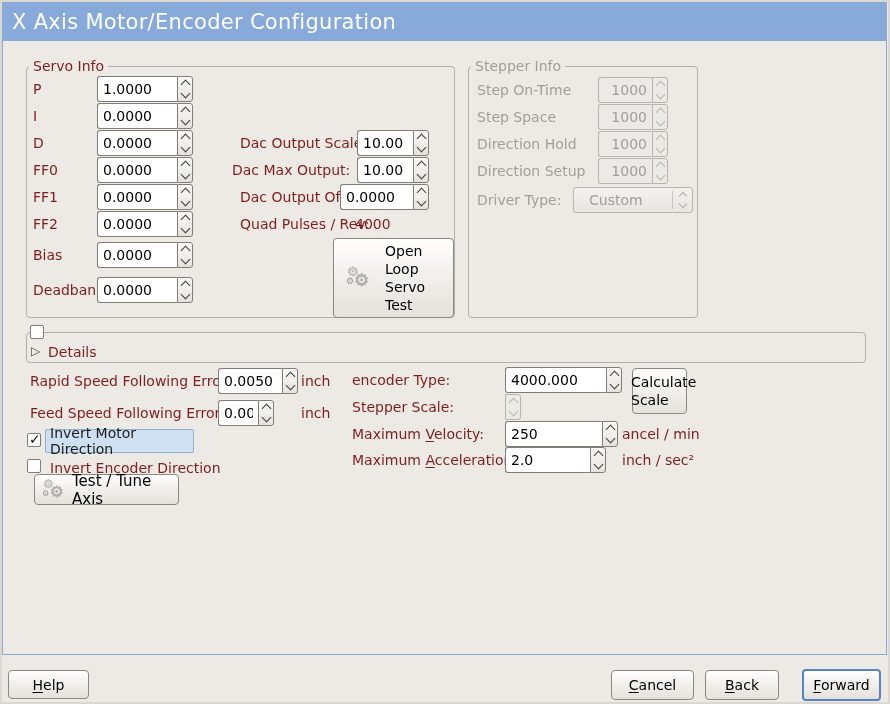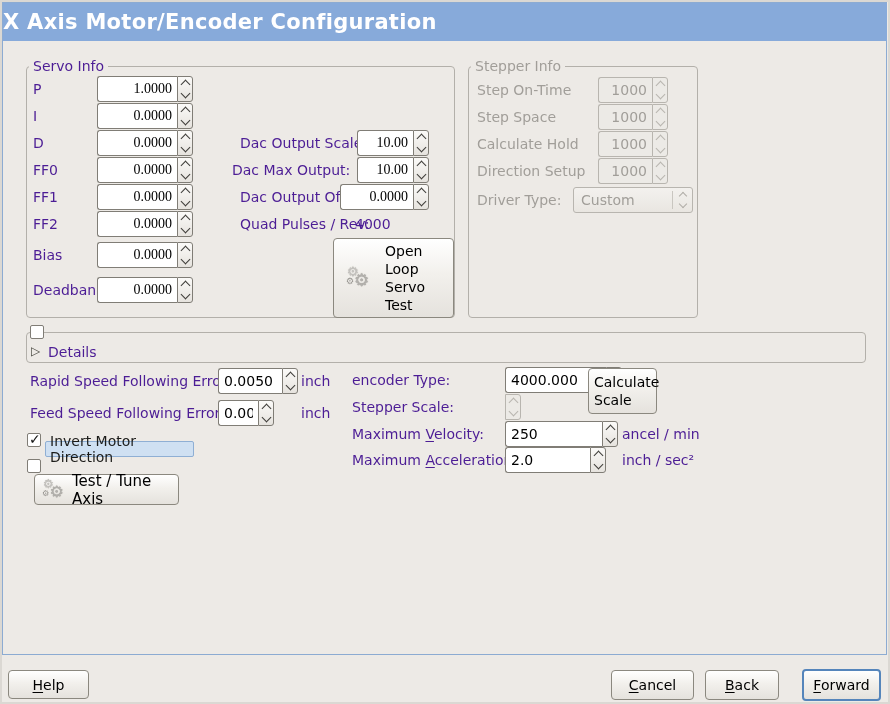--- a/index.html
+++ b/index.html
@@ -7,36 +7,36 @@
     position:relative; width:890px; height:704px; overflow:hidden;
     background:#edeae6; box-sizing:border-box;
     box-shadow: inset 0 0 0 2px #dbd8d3;
     font-family:"DejaVu Sans","Liberation Sans",sans-serif;
     font-size:14px; color:#1b1b19;
   }
   .content-border { position:absolute; left:2px; top:2px; width:885px; height:653px;
     border:1px solid #8cabd2; box-sizing:border-box; }
   .titlebar { position:absolute; left:3px; top:3px; width:884px; height:38px;
     background:#87aada; display:flex; align-items:center; }
-  .titlebar .title { color:#ffffff; font-weight:bold; font-size:21px; letter-spacing:.3px; padding-left:0; white-space:nowrap; }
-
-  .lbl { position:absolute; font-size:14px; line-height:17px; white-space:nowrap; color:#4c1d95; }
+  .titlebar .title { color:#ffffff; font-weight:normal; font-size:21px; letter-spacing:.3px; padding-left:9px; white-space:nowrap; }
+
+  .lbl { position:absolute; font-size:14px; line-height:17px; white-space:nowrap; color:#7f1d1d; }
   .bold { font-weight:bold; }
   .dim { color:#a19e99; }
   .bglbl { background:#edeae6; padding:0 4px; }
 
   .gframe { position:absolute; border:1px solid #b3b0aa; border-radius:4px; box-sizing:border-box; }
 
   
   .sb { position:absolute; display:flex; height:26px; box-sizing:border-box; }
   .sb .ev { flex:1; min-width:0; height:26px; box-sizing:border-box;
     border:1px solid #807d76; border-right:none; border-radius:3px 0 0 3px;
     background:#ffffff; color:#000; padding:0 5px;
     font-family:"DejaVu Sans","Liberation Sans",sans-serif; font-size:14px; outline:none; }
-  .sb .ev.center { text-align:right;font-family:Liberation Serif, serif; }
+  .sb .ev.center { text-align:left; }
   .sb .spin { width:16px; height:26px; box-sizing:border-box; border:1px solid #807d76;
     border-radius:0 3px 3px 0; background:linear-gradient(#fbfaf8,#e6e3de);
     display:flex; flex-direction:column; }
   .sh { flex:1; display:flex; align-items:center; justify-content:center; }
   .chu,.chd { display:block; width:6px; height:6px; transform:rotate(45deg); }
   .chu { border-left:1.5px solid #3e3d39; border-top:1.5px solid #3e3d39; margin-top:3px; }
   .chd { border-right:1.5px solid #3e3d39; border-bottom:1.5px solid #3e3d39; margin-bottom:3px; }
   .sb.dis .ev { background:#eceae6; color:#a19e99; border-color:#b8b5af;text-align:right; }
   .sb.dis .spin { background:#eceae6; border-color:#b8b5af; }
   .sb.dis .chu { border-color:#b8b5af; }
@@ -44,21 +44,21 @@
 
   
   .btn { position:absolute; box-sizing:border-box; border:1px solid #8b887f; border-radius:4px;
     background:linear-gradient(#ffffff,#f2f0ec 45%,#e5e2dd);
     font-size:14px; color:#000; display:flex; align-items:center; justify-content:center; }
   .btn.focus { border:2px solid #5585bb; }
 
   
   .combo { position:absolute; box-sizing:border-box; border:1px solid #b8b5af; border-radius:3px;
     background:linear-gradient(#f3f1ee,#e9e6e1); display:flex; align-items:center; color:#a19e99; }
-  .combo .ctext { flex:1; padding-left:7px; font-size:14px; }
+  .combo .ctext { flex:1; padding-left:7px; font-size:14px;margin-left:8px; }
   .combo .csep { width:1px; height:18px; background:#c9c6c0; }
   .combo .carr { width:19px; display:flex; flex-direction:column; align-items:center; justify-content:center; }
   .combo .chu,.combo .chd { width:5px; height:5px; border-color:#b0ada7; margin:1px 0; }
 
   
   .cb { position:absolute; width:14px; height:14px; box-sizing:border-box; background:#fff;
     border:1px solid #807d76; border-radius:2px; }
   .cb .mark { position:absolute; left:1px; top:-3px; font-size:14px; font-weight:bold; color:#141414; font-style:normal; }
 
   .hl { position:absolute; background:#cfe0f2; border:1px solid #8fafd4; border-radius:2px;
@@ -233,21 +233,21 @@
         <i class="g3">⚙</i>
       </span>
     <span class="wraptext" style="width:48px;text-align:left">Open Loop Servo Test</span>
   </div>
 
   <div class="gframe" style="left:468px;top:66px;width:230px;height:252px"></div>
   <div class="lbl bglbl dim" style="left:471px;top:58px">Stepper Info</div>
 
   <div class="lbl dim" style="left:477px;top:82px">Step On-Time</div>
   <div class="lbl dim" style="left:477px;top:109px">Step Space</div>
-  <div class="lbl dim" style="left:477px;top:136px">Calculate Hold</div>
+  <div class="lbl dim" style="left:477px;top:136px">Direction Hold</div>
   <div class="lbl dim" style="left:477px;top:163px">Direction Setup</div>
   <div class="lbl dim" style="left:477px;top:192px">Driver Type:</div>
 
   <div class="sb dis" style="left:598px;top:77px;width:70px">
     <input class="ev" disabled="" value="1000" style="">
     <div class="spin">
         <div class="sh">
           <i class="chu"></i>
         </div>
         <div class="sh">
@@ -336,21 +336,21 @@
     <input class="ev" value="4000.000" style="">
     <div class="spin">
         <div class="sh">
           <i class="chu"></i>
         </div>
         <div class="sh">
           <i class="chd"></i>
         </div>
       </div>
   </div>
-  <div class="btn" style="left:588px;top:368px;width:69px;height:46px;justify-content:flex-end;padding-left:5px">
+  <div class="btn" style="left:632px;top:368px;width:55px;height:46px;justify-content:center;padding-left:5px">
     <span class="wraptext" style="width:62px;text-align:left">Calculate Scale</span>
   </div>
 
   <div class="lbl" style="left:352px;top:399px">Stepper Scale:</div>
   <div class="sb dis" style="left:505px;top:394px;width:113px">
     <div class="spin">
         <div class="sh">
           <i class="chu"></i>
         </div>
         <div class="sh">
@@ -383,25 +383,26 @@
         <div class="sh">
           <i class="chd"></i>
         </div>
       </div>
   </div>
   <div class="lbl" style="left:622px;top:452px">inch / sec²</div>
 
   <span class="cb" style="left:27px;top:433px">
       <i class="mark">✓</i>
     </span>
-  <div class="hl" style="left:45px;top:441px;width:149px;height:16px">
+  <div class="hl" style="left:45px;top:429px;width:149px;height:24px">
       <span>Invert Motor Direction</span>
     </div>
 
   <span class="cb" style="left:27px;top:459px"></span>
+  <div class="lbl" style="left:50px;top:460px">Invert Encoder Direction</div>
 
   <div class="btn" style="left:34px;top:474px;width:145px;height:31px;justify-content:flex-start;padding-left:6px;gap:4px;font-size:15px">
     <span class="gears" style="transform:scale(.92)">
         <i class="g1">⚙</i>
         <i class="g2">⚙</i>
         <i class="g3">⚙</i>
       </span>
     <span>Test / Tune Axis</span>
   </div>
 

